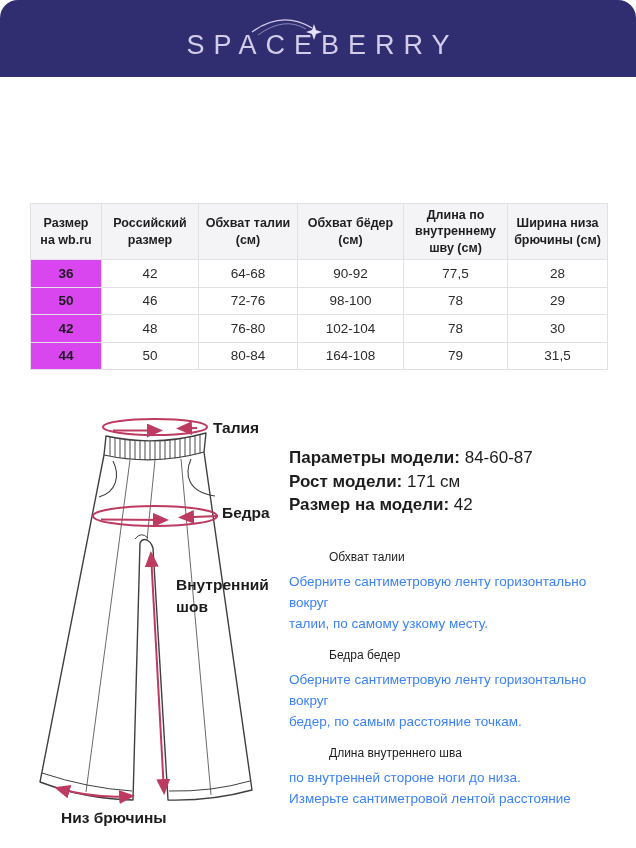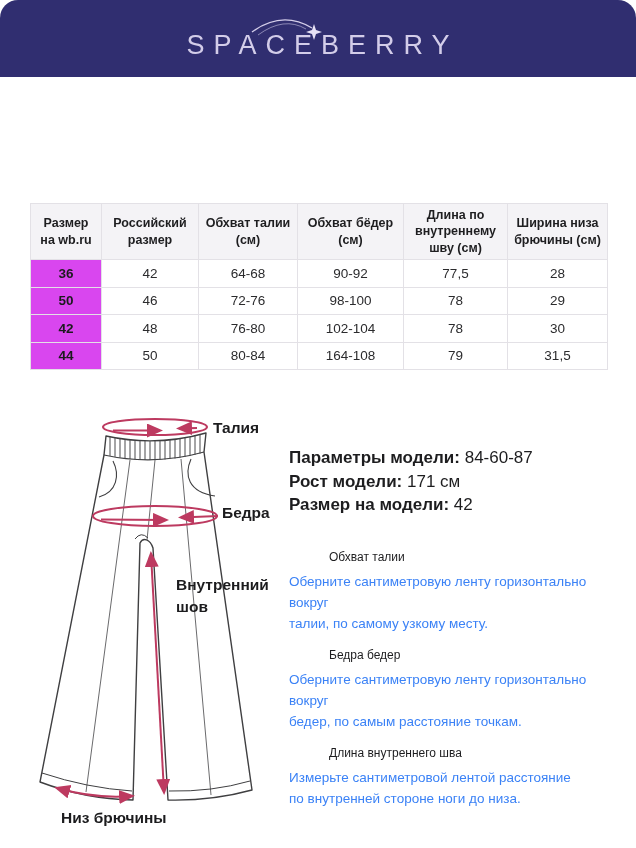--- a/index.html
+++ b/index.html
@@ -261,18 +261,18 @@
     </div>
 
     <div class="section-title next">Бедра бедер</div>
     <div class="section-desc">
       <div>Оберните сантиметровую ленту горизонтально вокруг</div>
       <div>бедер, по самым расстояние точкам.</div>
     </div>
 
     <div class="section-title next">Длина внутреннего шва</div>
     <div class="section-desc">
+      <div>по внутренней стороне ноги до низа.</div>
       <div>Измерьте сантиметровой лентой расстояние</div>
-      <div>по внутренней стороне ноги до низа.</div>
     </div>
   </div>
 
 </div>
 
 </body></html>

